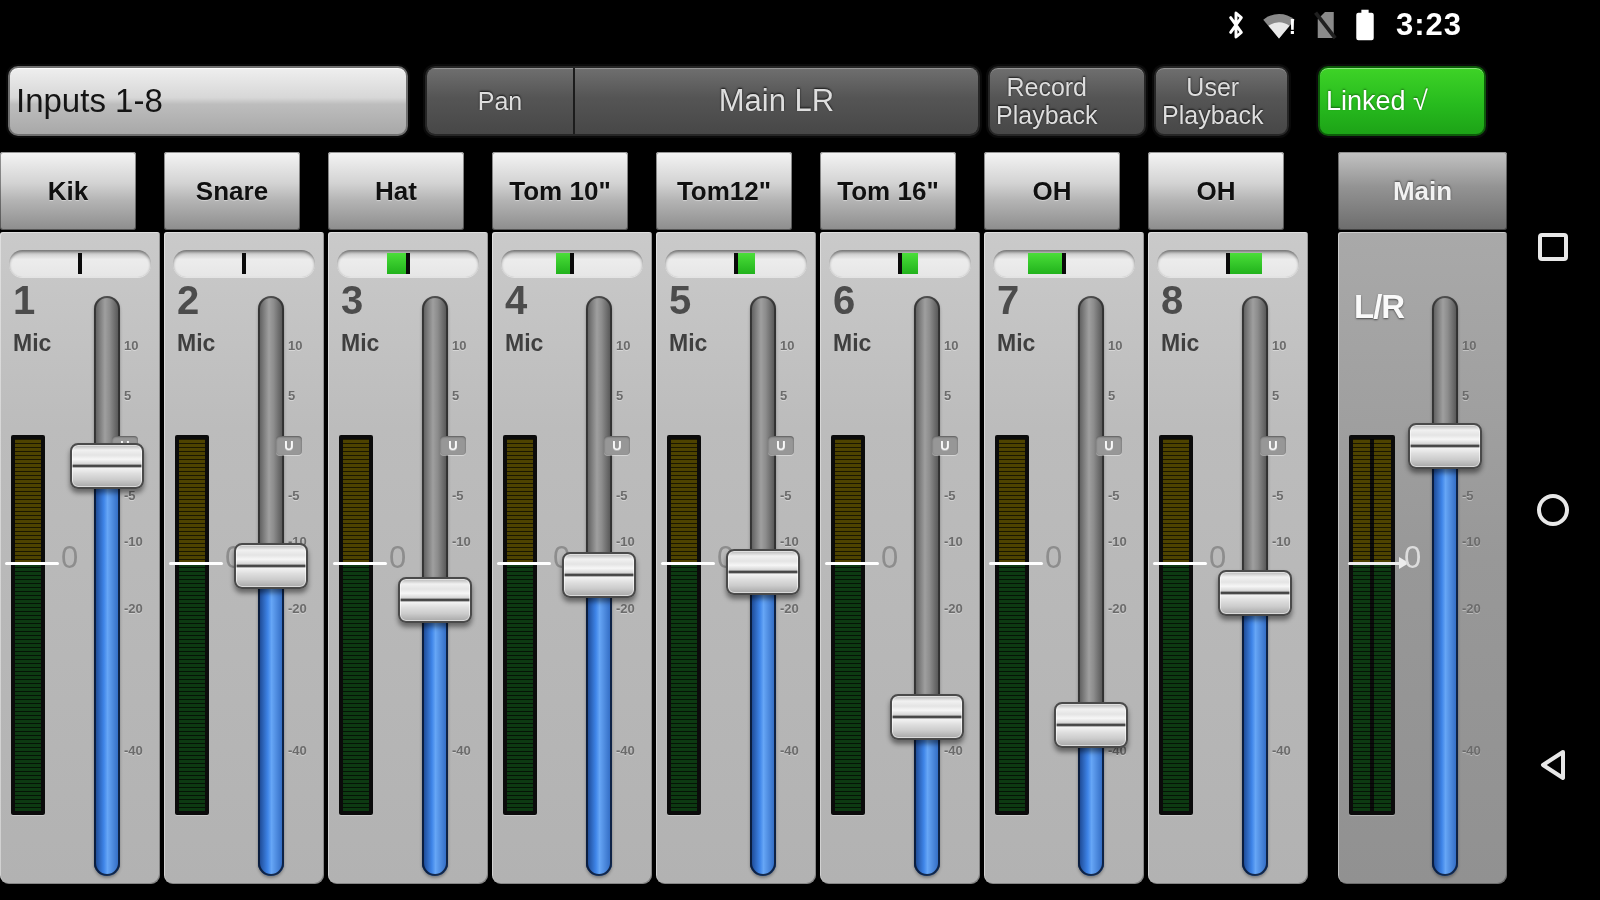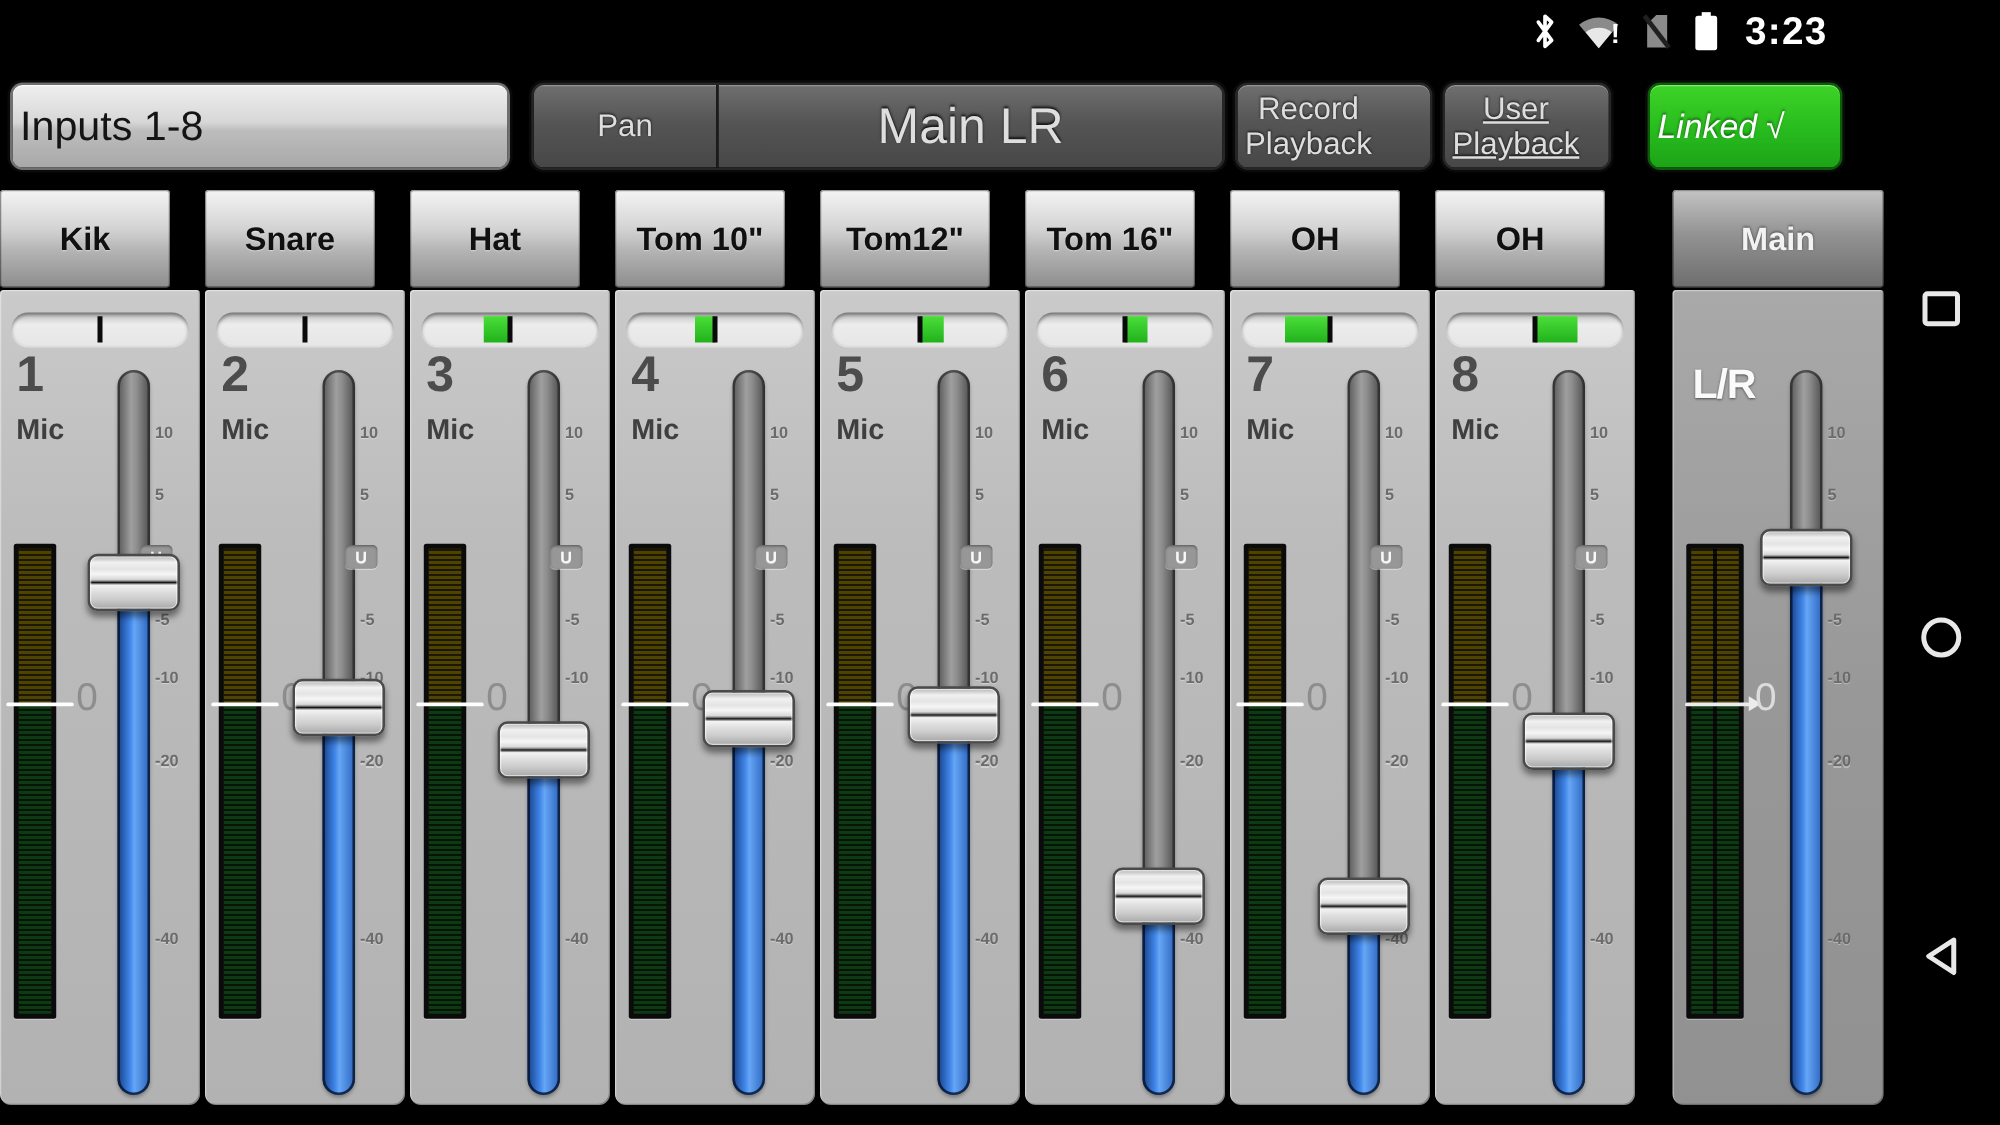--- a/index.html
+++ b/index.html
@@ -25,21 +25,21 @@
     color:#dedede;font-size:25px;text-shadow:0 -1px 2px rgba(0,0,0,.8);line-height:1.12;}
   .tbtn.green{background:linear-gradient(180deg,#3ed327 0%,#27bb1e 55%,#1da317 100%);
     border:2px solid #0d5c0a;box-shadow:0 0 0 2px #0a0a0a, inset 0 1px 0 rgba(255,255,255,.4);
     color:#fff;font-size:27px;text-shadow:0 -1px 2px rgba(0,0,0,.45);}
   .btn-group{position:absolute;top:16px;left:425px;width:555px;height:70px;border-radius:10px;overflow:hidden;
     border:2px solid #262626;box-shadow:0 0 0 2px #0a0a0a;display:flex;box-sizing:border-box;}
   .btn-group .seg{background:linear-gradient(180deg,#6f6f6f 0%,#555 45%,#474747 100%);
     color:#dedede;display:flex;align-items:center;justify-content:center;text-shadow:0 -1px 2px rgba(0,0,0,.8);
     box-shadow:inset 0 1px 0 rgba(255,255,255,.25);}
   .seg-pan{width:146px;font-size:25px;border-right:2px solid #1c1c1c;}
-  .seg-main{flex:1;font-size:40px;}
+  .seg-main{flex:1;font-size:31px;}
 
   
   .mixer{position:absolute;top:150px;left:0;width:1507px;height:736px;}
   .col{position:absolute;top:0;width:136px;height:734px;}
   .col.main{width:169px;}
   .hdr{margin-top:2px;height:78px;border-radius:3px;display:flex;align-items:center;justify-content:center;
     background:linear-gradient(180deg,#f4f4f4 0%,#d3d3d3 40%,#b4b4b4 62%,#8d8d8d 100%);
     box-shadow:inset 0 0 0 1px rgba(0,0,0,.4), inset 0 1px 0 rgba(255,255,255,.7);}
   .hdr-label{font-size:26px;font-weight:600;color:#101010;text-shadow:0 1px 1px rgba(255,255,255,.45);}
   .main .hdr{background:linear-gradient(180deg,#c3c3c3 0%,#939393 45%,#6d6d6d 100%);}
@@ -148,27 +148,27 @@
       <div class="seg seg-main">
         <span>Main LR</span>
       </div>
     </div>
     <button class="tbtn dark" style="left:988px;width:158px;">
       <span>
         <span>Record</span><br>
         <span>Playback</span>
       </span>
     </button>
-    <button class="tbtn dark" style="left:1154px;width:135px;text-decoration:underline;">
+    <button class="tbtn dark" style="left:1154px;width:135px;">
       <span>
         <span>User</span><br>
         <span>Playback</span>
       </span>
     </button>
-    <button class="tbtn green" style="left:1318px;width:156px;font-style:italic;">
+    <button class="tbtn green" style="left:1318px;width:168px;">
       <span>Linked √</span>
     </button>
   </div>
 
   <div class="mixer" id="mixer">
       <div class="col" style="left: 0px;">
     <div class="hdr">
       <span class="hdr-label">Kik</span>
     </div>
     <div class="strip">

